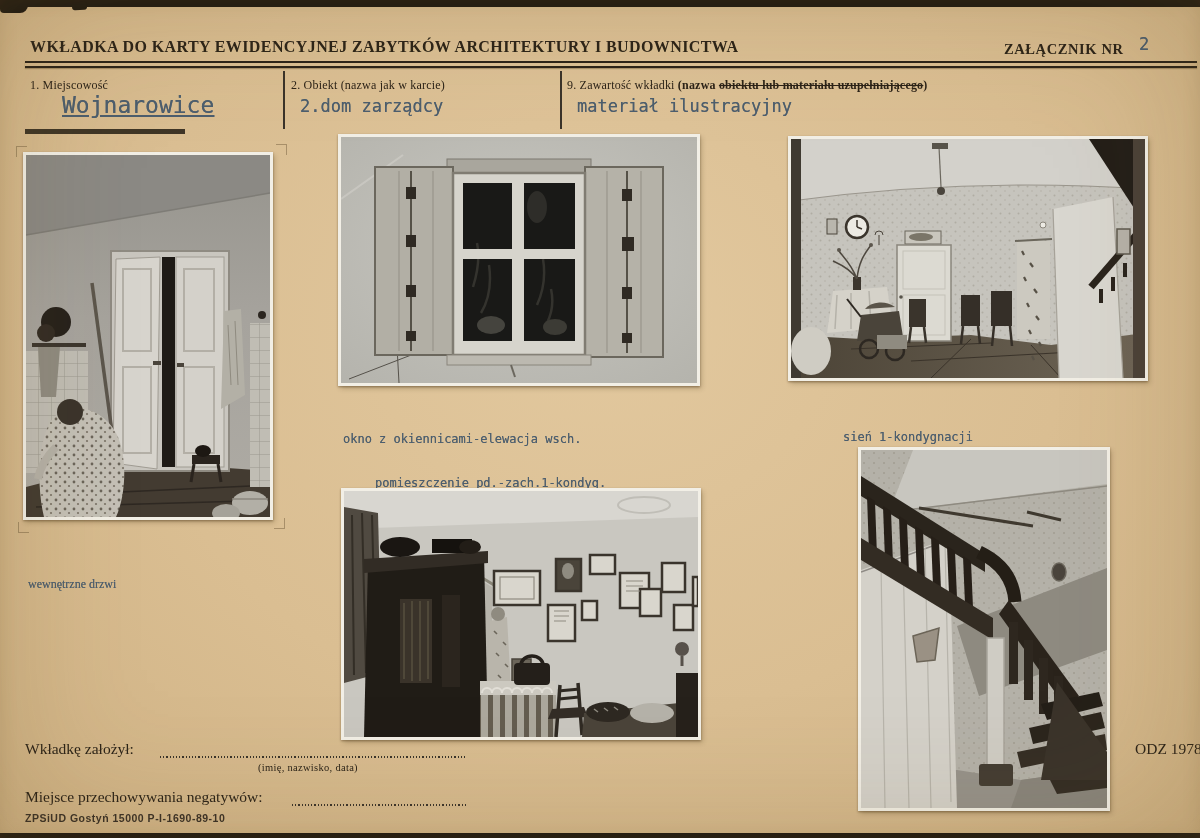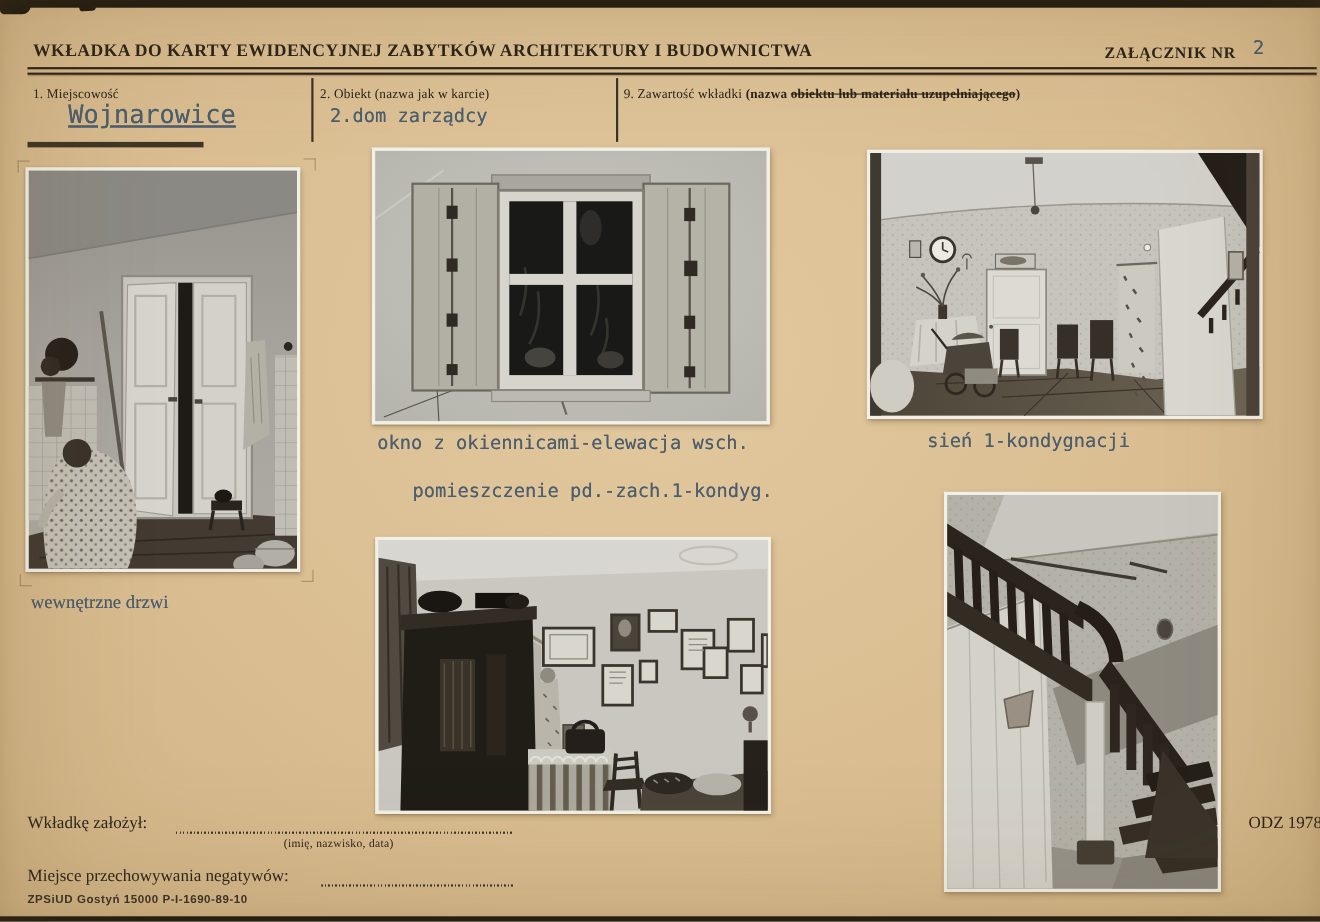--- a/index.html
+++ b/index.html
@@ -24,21 +24,21 @@
   .scan-strip{background:#1d1811;}
   .smudge{background:#332b1e;filter:blur(.6px);opacity:.92;}
   .photo{position:absolute;background:#f2efe6;padding:3px;
          box-shadow:0 1px 2px rgba(60,40,10,.4),1.5px 2.5px 5px rgba(60,40,10,.25);}
   .photo svg{display:block;width:100%;height:100%;}
   .cornermark{position:absolute;width:10px;height:10px;opacity:.45;}
   .cm-tl{border-left:1.5px solid #6b5636;border-top:1.5px solid #6b5636;}
   .cm-tr{border-right:1.5px solid #6b5636;border-top:1.5px solid #6b5636;}
   .cm-bl{border-left:1.5px solid #6b5636;border-bottom:1.5px solid #6b5636;}
   .cm-br{border-right:1.5px solid #6b5636;border-bottom:1.5px solid #6b5636;}
-  .caption{font-size:17px;}
+  .caption{font-size:12px;margin-top:39px;}
   .footlbl{font-size:15.5px;}
   .hint{font-size:10.5px;letter-spacing:.3px;}
   .printcode{font-family:"Liberation Sans", sans-serif;font-size:10.5px;letter-spacing:.5px;font-weight:bold;color:#3a3126;}
 </style>
 </head>
 <body>
 
 <div class="page">
 
   <div class="abs scan-strip" style="left:0;top:0;width:1200px;height:7px;"></div>
@@ -55,20 +55,21 @@
   <div class="abs vline" style="left:560px;top:71px;height:58px;"></div>
 
   <div class="abs fldlbl print" style="left:30px;top:78px;">1. Miejscowość</div>
   <div class="abs fldlbl print" style="left:291px;top:78px;">2. Obiekt (nazwa jak w karcie)</div>
   <div class="abs fldlbl print" style="left:567px;top:78px;">
     <span>9. Zawartość wkładki </span><span class="parenb">(nazwa </span><span class="struck">obiektu lub materiału uzupełniającego</span><span class="parenb">)</span>
   </div>
 
   <div class="abs typed" style="left:62px;top:92px;font-size:23px;text-decoration:underline;">Wojnarowice</div>
   <div class="abs typed" style="left:300px;top:96px;font-size:17px;text-align:center;">2.dom zarządcy</div>
+  <div class="abs typed" style="left:577px;top:96px;font-size:17px;">materiał ilustracyjny</div>
 
   <div class="abs smudge" style="left:25px;top:129px;width:160px;height:5px;"></div>
 
   <div class="cornermark cm-tl" style="left:16px;top:146px;"></div>
   <div class="cornermark cm-tr" style="left:276px;top:144px;"></div>
   <div class="cornermark cm-bl" style="left:18px;top:522px;"></div>
   <div class="cornermark cm-br" style="left:274px;top:518px;"></div>
   <figure class="photo" style="left:23px;top:152px;width:244px;height:362px;margin:0;">
     <svg viewBox="0 0 244 362" preserveAspectRatio="none" role="img">
       <defs>

